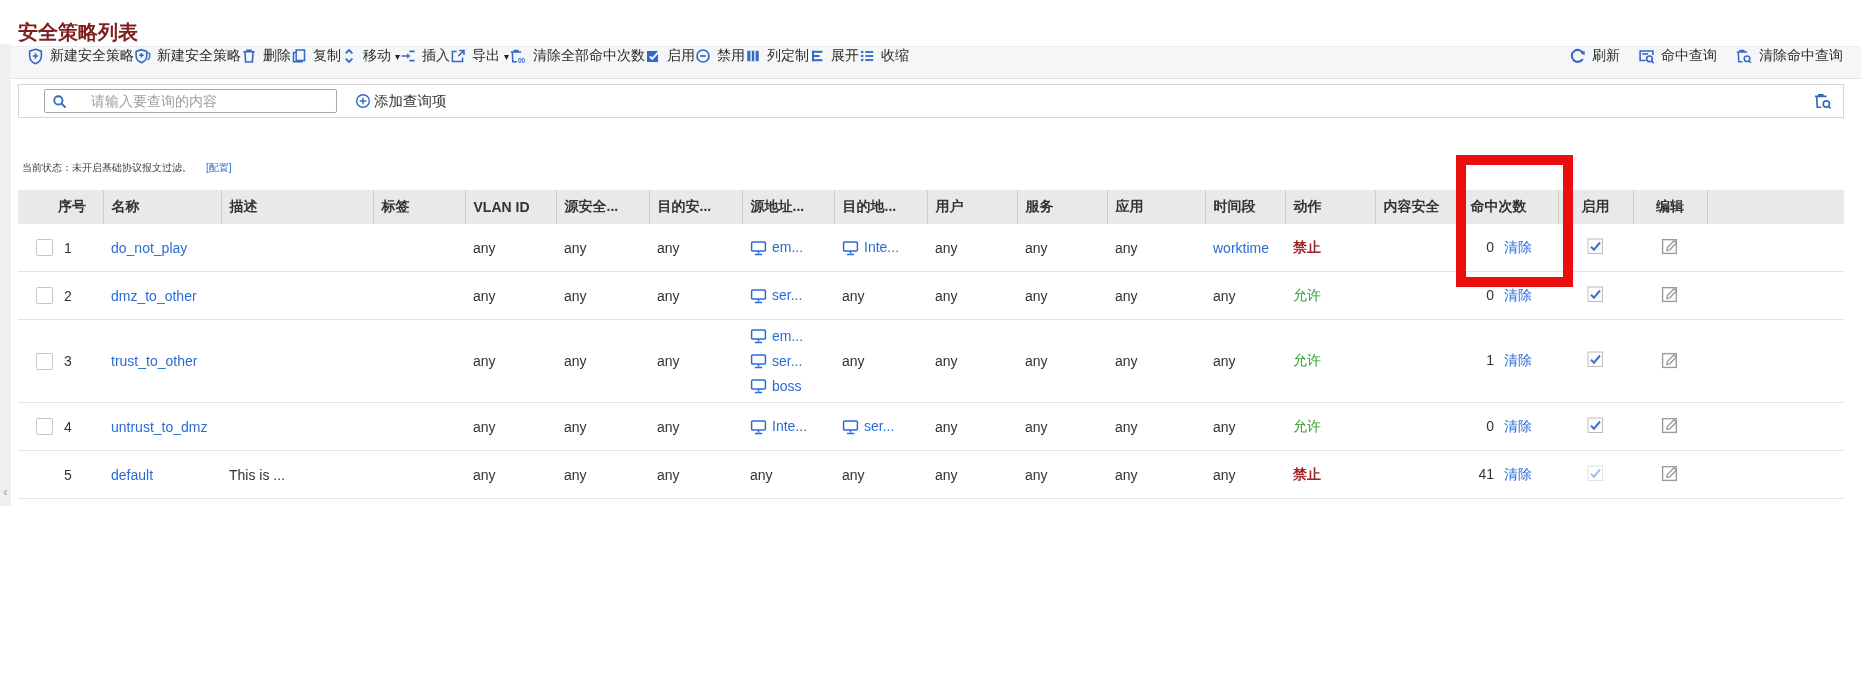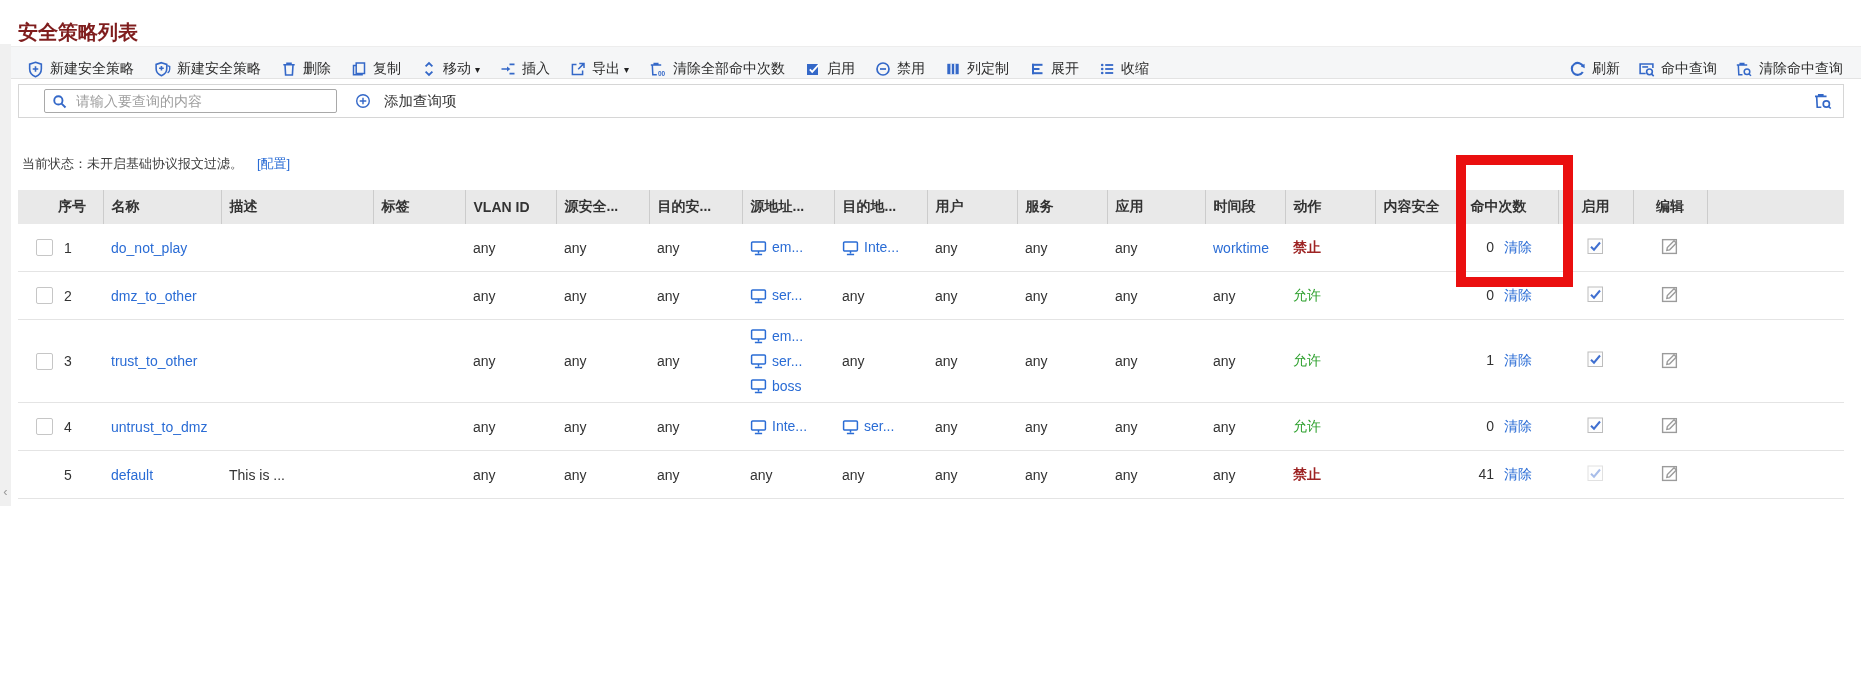--- a/index.html
+++ b/index.html
@@ -11,38 +11,38 @@
   .page-title{left:18px;top:19px;font-size:20px;font-weight:bold;color:#7f1d1d}
 
   
   .left-strip{left:0;top:44px;width:11px;height:462px;background:#f0f0f0}
   .collapse-handle{left:0;top:476px;width:11px;height:30px;display:flex;align-items:center;justify-content:center;
     color:#9a9a9a;font-size:13px;cursor:pointer;user-select:none}
 
   
   .toolbar{left:11px;top:46px;width:1850px;height:33px;background:#f5f6f7;
     border-top:1px solid #ededed;border-bottom:1px solid #e3e3e3;box-sizing:border-box;
-    display:flex;align-items:flex-end;padding:0 18px 0 16px;gap:20px;white-space:nowrap}
+    display:flex;align-items:flex-start;padding:0 18px 0 16px;white-space:nowrap}
   .tb-btn{display:inline-flex;align-items:center;gap:6px;font-size:14px;color:#2b2b2b;cursor:pointer}
   .tb-btn svg{display:block}
   .caret{font-size:10px;color:#222;margin-left:-2px}
   .tb-right{margin-left:auto;display:inline-flex;gap:18px}
 
   
   .search-panel{left:18px;top:84px;width:1826px;height:34px;border:1px solid #d6d6d6;box-sizing:border-box;
     background:#fff;display:flex;align-items:center}
   .search-box{margin-left:25px;width:293px;height:24px;border:1px solid #a9a9a9;border-radius:2px;
-    box-sizing:border-box;display:flex;align-items:center;padding:0 7px;gap:7px;background:#fff}
+    box-sizing:border-box;display:flex;align-items:center;padding:0 7px;gap:22px;background:#fff}
   .search-box input{border:0;outline:0;flex:1;font-size:14px;color:#333;background:transparent;min-width:0}
   .search-box input::placeholder{color:#9e9e9e}
-  .add-query{margin-left:18px;display:inline-flex;align-items:center;gap:13px;font-size:14.5px;color:#333;cursor:pointer}
+  .add-query{margin-left:18px;display:inline-flex;align-items:center;gap:3px;font-size:14.5px;color:#333;cursor:pointer}
   .panel-clear{margin-left:auto;margin-right:10px;cursor:pointer;display:flex}
 
   
-  .status{left:22px;top:155px;font-size:13px;color:#3d3d3d}
+  .status{left:22px;top:161px;font-size:10px;color:#3d3d3d}
   .status .lnk{margin-left:14px}
 
   .lnk{color:#2a6cd5;text-decoration:none;cursor:pointer}
 
   
   table.policy{left:18px;top:190px;width:1826px;border-collapse:collapse;table-layout:fixed;
     font-size:14px;color:#333;position:absolute}
   th{background:#e9e9e9;height:34px;font-weight:bold;text-align:left;padding:0 8px;
     border-left:1px solid #cccccc;overflow:hidden;white-space:nowrap}
   th:first-child{border-left:0;padding-left:40px}

